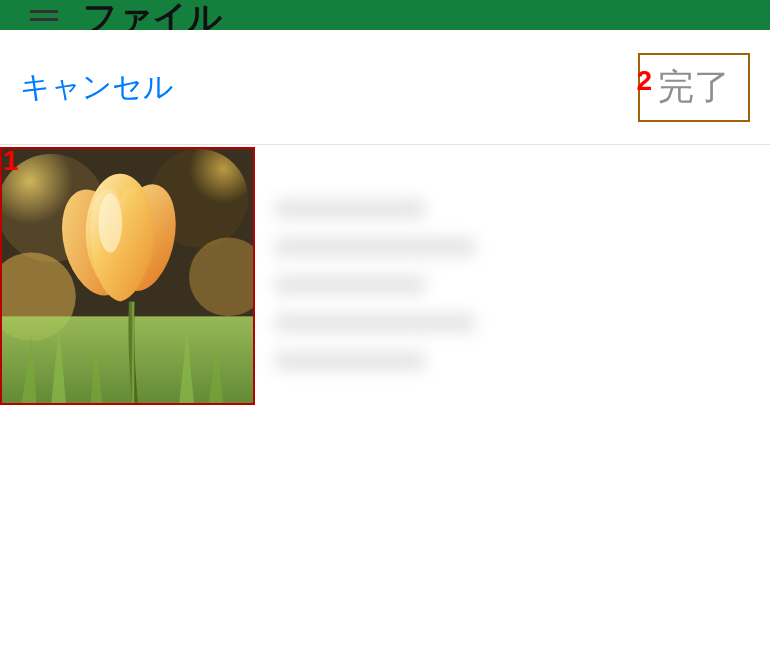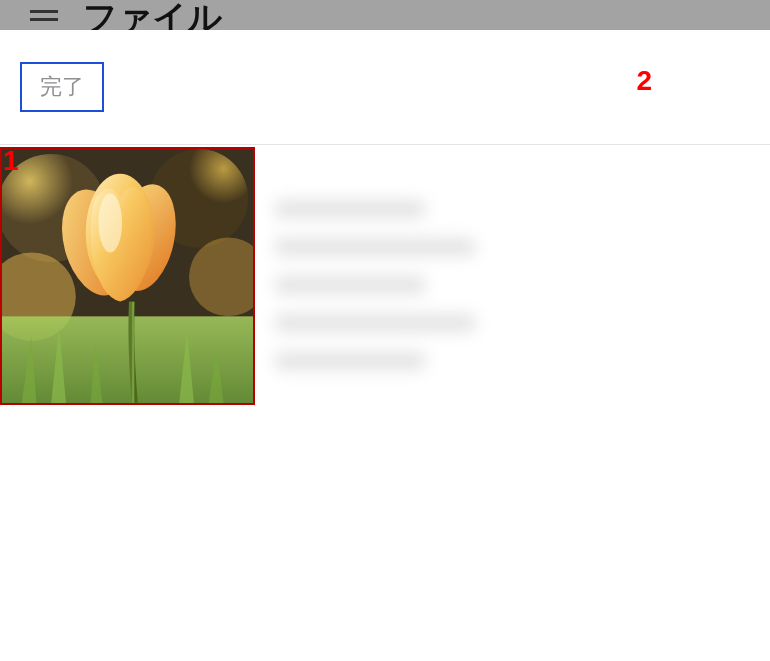--- a/index.html
+++ b/index.html
@@ -14,21 +14,21 @@
       background: #ffffff;
       position: relative;
       overflow: hidden;
     }
     .background-bar {
       position: absolute;
       top: 0;
       left: 0;
       right: 0;
       height: 30px;
-      background: #a3a3a3;
+      background: #15803d;
       display: flex;
       align-items: center;
       padding-left: 30px;
     }
     .bg-hamburger {
       display: inline-block;
       margin-right: 25px;
     }
     .bg-hamburger-line {
       display: block;
@@ -73,24 +73,24 @@
     }
     .modal-title {
       position: absolute;
       left: 50%;
       transform: translateX(-50%);
       font-size: 32px;
       font-weight: 600;
       color: #000;
     }
     .done-btn {
-      font-size: 22px;
+      font-size: 36px;
       color: #8e8e93;
       background: none;
-      border: 2px solid #1d4ed8;
+      border: 2px solid #a16207;
       padding: 8px 18px;
       cursor: pointer;
       font-family: inherit;
     }
     .annotation-1 {
       position: absolute;
       top: 115px;
       left: 3px;
       font-size: 28px;
       font-weight: 700;
@@ -154,20 +154,21 @@
     <span class="bg-hamburger-line"></span>
   </span>
   <span class="bg-title">ファイル</span>
 </div>
 
 <div class="modal">
   <div class="annotation-1">1</div>
   <div class="annotation-2">2</div>
 
   <div class="modal-header">
+    <button class="cancel-btn">キャンセル</button>
     <button class="done-btn">完了</button>
   </div>
 
   <div class="photo-grid">
     <div class="photo-item">
       <svg class="tulip-svg" viewBox="0 0 255 258">
         <defs>
           <radialGradient id="bokeh1" cx="30%" cy="25%" r="40%">
             <stop offset="0%" stop-color="#f5d76a"></stop>
             <stop offset="100%" stop-color="#5a4a2a"></stop>

